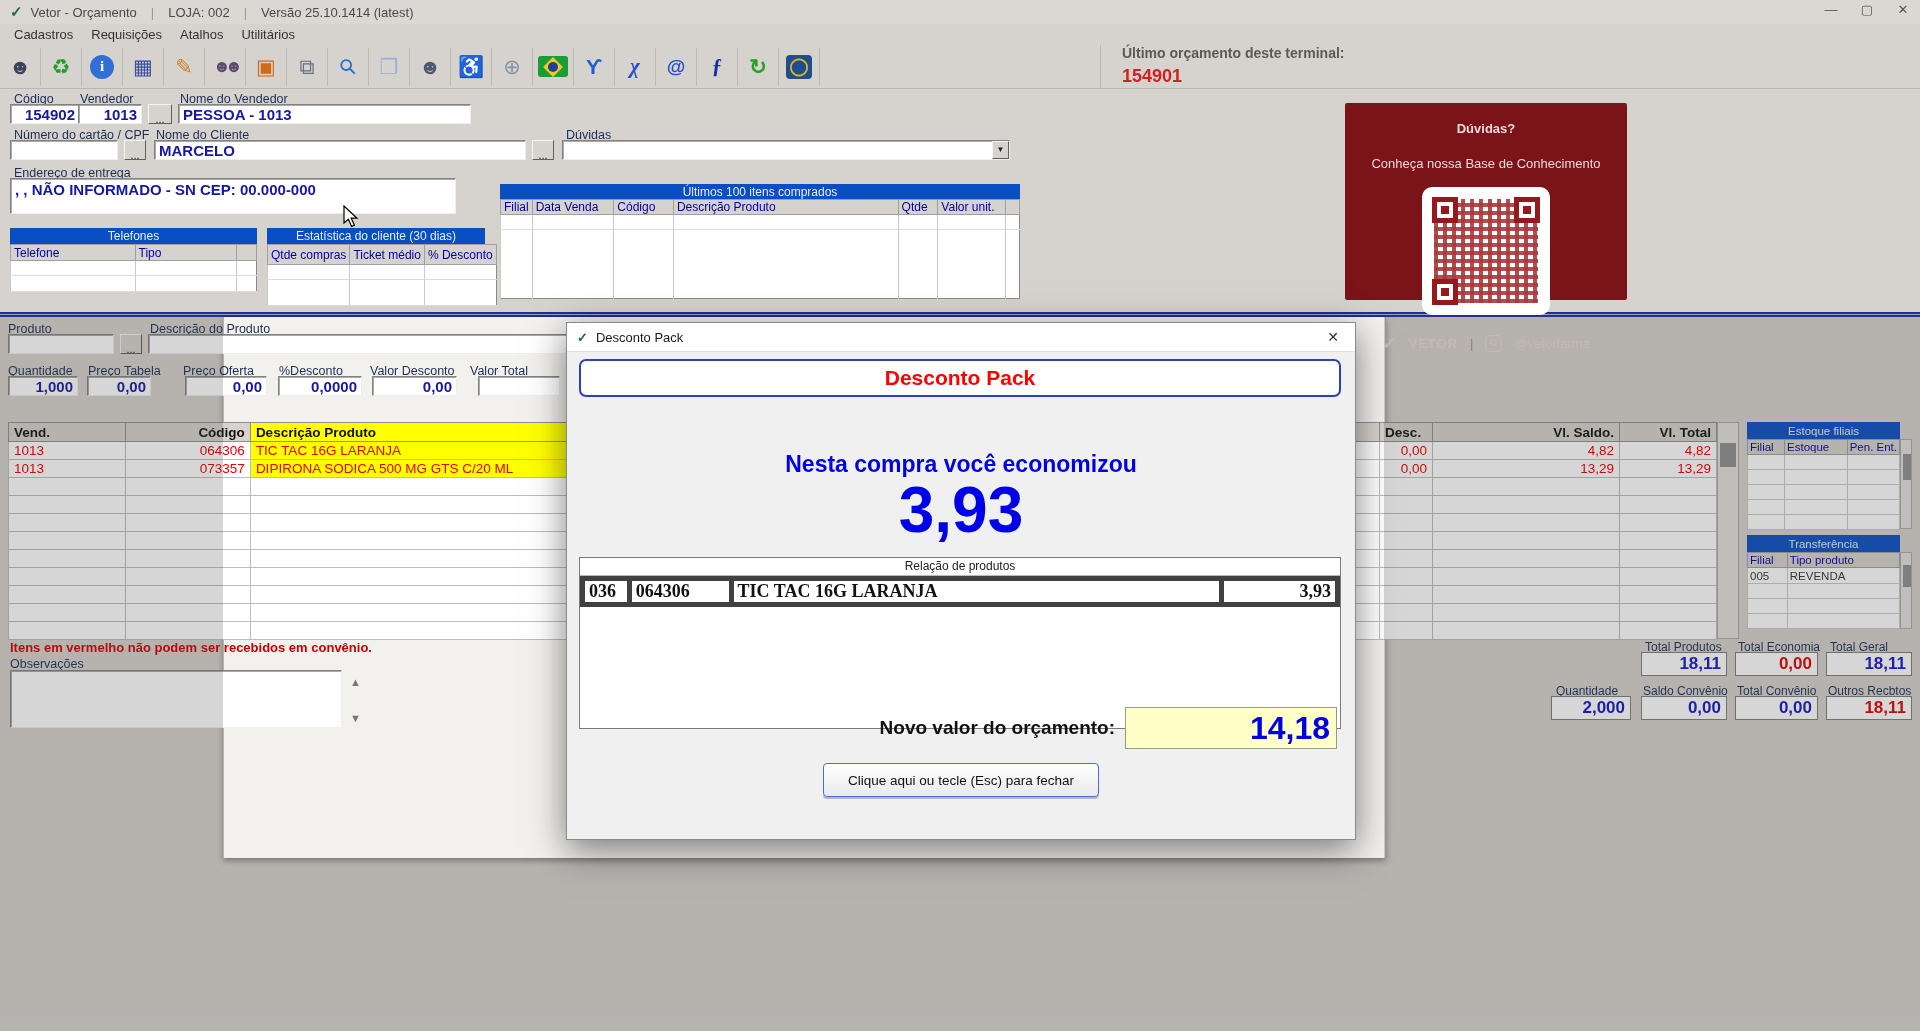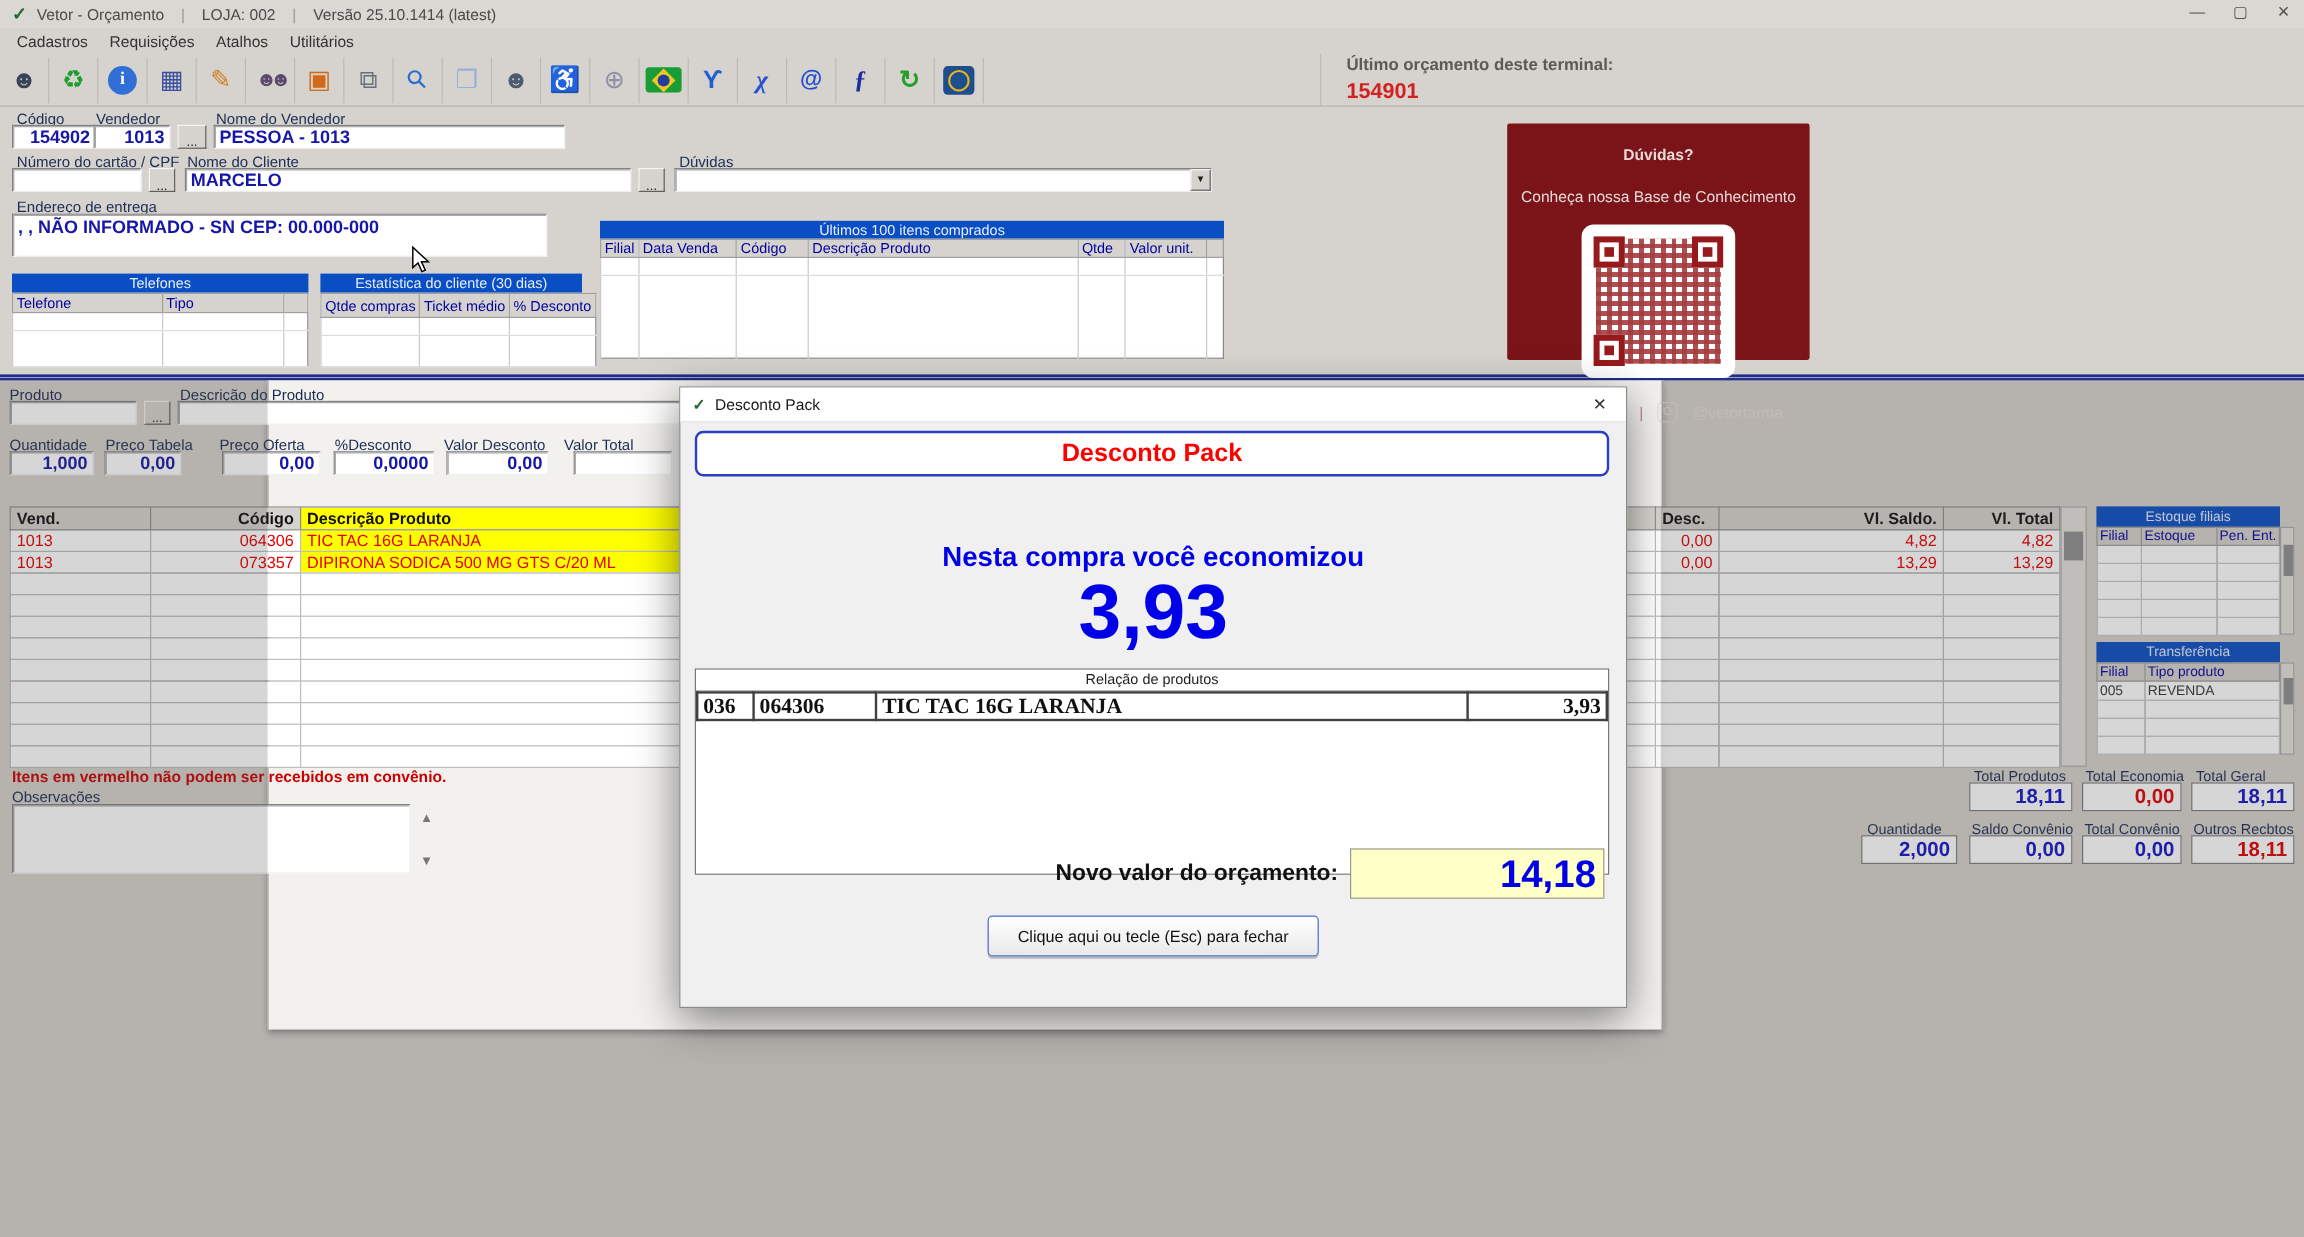--- a/index.html
+++ b/index.html
@@ -100,21 +100,21 @@
     border:2px solid #2b3fc0;border-radius:7px;display:flex;align-items:center;justify-content:center;
     font-size:21px;font-weight:bold;color:#f00;box-sizing:border-box}
   .mecon{position:absolute;left:0;top:80px;width:100%;text-align:center;font-size:38px;font-weight:bold;color:#f00}
   .msub{position:absolute;left:0;top:128px;width:100%;text-align:center;font-size:23px;font-weight:bold;color:#0000e8}
   .mbig{position:absolute;left:0;top:150px;width:100%;text-align:center;font-size:64px;font-weight:bold;color:#0000e8}
   .mbox{position:absolute;left:12px;top:234px;width:762px;height:172px;background:#fff;border:1px solid #7a7a7a;box-sizing:border-box}
   .mbox .ttl{height:17px;text-align:center;font-size:12px;color:#222;border-bottom:1px solid #bbb;line-height:17px}
   .mtbl{width:100%}
   .mtbl th{font-size:12px;font-weight:normal;color:#333;border:1px solid #bbb;text-align:left;padding:0 4px;height:16px}
   .mtbl td{font-family:"Liberation Serif",serif;font-size:18px;font-weight:bold;color:#111;
-    border:2px solid #404040;padding:0 4px;height:21px;white-space:nowrap}
+    border:5px solid #404040;padding:0 4px;height:21px;white-space:nowrap}
   .mnewlbl{position:absolute;right:240px;top:394px;font-size:19px;font-weight:bold;color:#111}
   .mnewbox{position:absolute;right:18px;top:384px;width:212px;height:42px;background:#ffffc8;
     border:1px solid #9a9a8a;display:flex;align-items:center;justify-content:flex-end;
     font-size:32px;font-weight:bold;color:#0000e8;padding:0 6px;box-sizing:border-box}
   .mclose{position:absolute;left:50%;transform:translateX(-50%);top:440px;width:276px;height:34px;
     background:linear-gradient(#ffffff,#e9e9e9);border:1px solid #4a6fd0;border-radius:4px;
     box-shadow:0 2px 0 #b9b9b9;font-size:13.5px;color:#111;font-family:"Liberation Sans",sans-serif}
   .mx{position:absolute;right:10px;top:5px;font-size:14px;color:#333;background:none;border:none}
   
   .warn{font-size:13px;font-weight:bold;color:#cc0000;white-space:nowrap}
@@ -231,21 +231,21 @@
   <button class="abs btn3d" style="left:532px;top:140px;width:22px;height:20px">...</button>
 
   <div class="abs lbl" style="left:566px;top:128px">Dúvidas</div>
   <div class="abs field" style="left:562px;top:140px;width:448px;height:20px"></div>
   <div class="abs btn3d" style="left:992px;top:141px;width:17px;height:18px;font-size:8px;align-items:center">▼</div>
 
   <div class="abs lbl" style="left:14px;top:166px">Endereço de entrega</div>
   <div class="abs field" style="left:10px;top:178px;width:446px;height:36px;align-items:flex-start;padding-top:2px">, , NÃO INFORMADO - SN CEP: 00.000-000</div>
 
   <div class="abs bluebar" style="left:10px;top:228px;width:247px;height:16px">Telefones</div>
-  <table class="abs wtbl" style="left:10px;top:244px;width:247px;height:62px">
+  <table class="abs wtbl" style="left:10px;top:244px;width:247px;height:48px">
     <colgroup>
         <col style="width:125px">
         <col style="width:102px">
         <col style="width:20px">
       </colgroup>
     <tbody>
         <tr style="height:16px">
       <th>Telefone</th>
       <th>Tipo</th>
       <th></th>
@@ -324,21 +324,21 @@
           <td style="border-bottom:none"></td>
           <td style="border-bottom:none"></td>
           <td style="border-bottom:none"></td>
           <td style="border-bottom:none"></td>
           <td style="border-bottom:none"></td>
           <td style="border-bottom:none"></td>
         </tr>
   </tbody>
     </table>
 
-  <div class="abs qrbanner" style="left:1256px;top:103px;width:252px;height:197px">
+  <div class="abs qrbanner" style="left:1345px;top:103px;width:282px;height:197px">
     <div class="qrb-t1">Dúvidas?</div>
     <div class="qrb-t2">Conheça nossa Base de Conhecimento</div>
     <div class="qrcode">
       <div class="qrnoise"></div>
       <span class="finder" style="left:10px;top:10px">
           <i></i>
         </span>
       <span class="finder" style="right:10px;top:10px">
           <i></i>
         </span>

